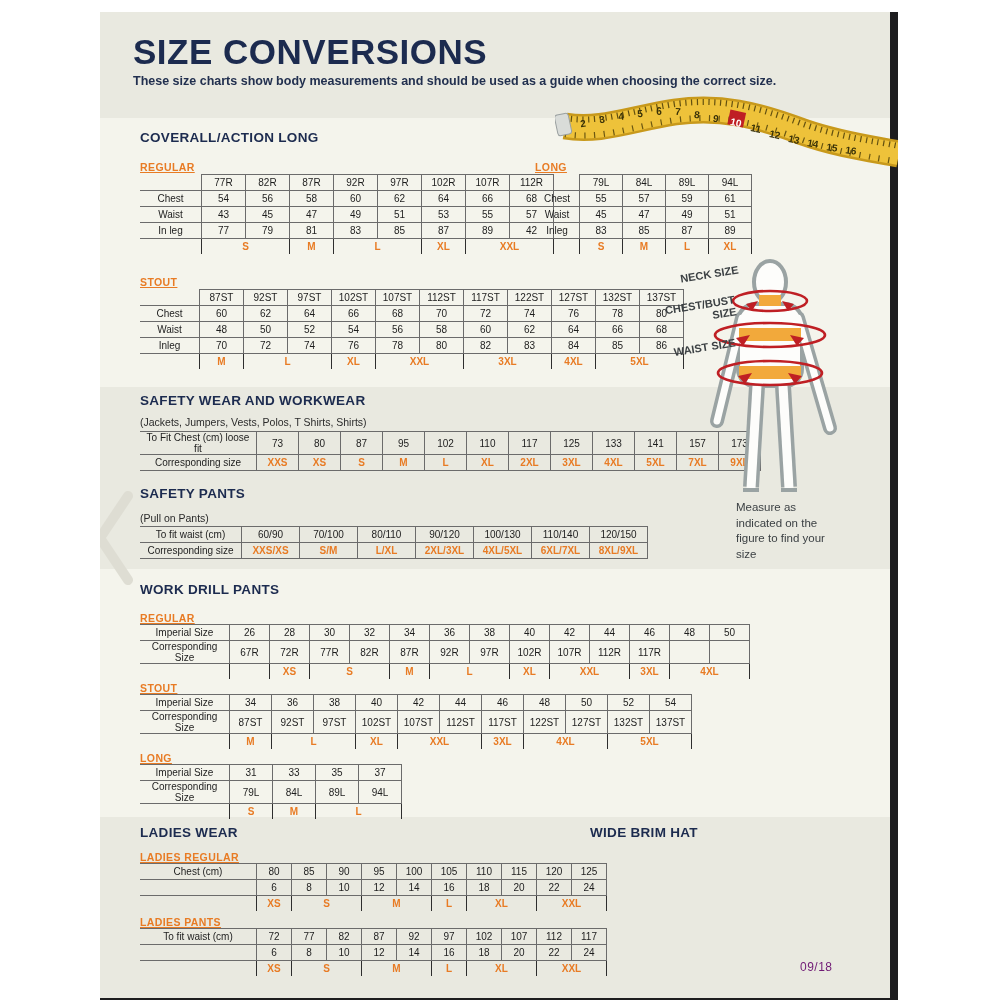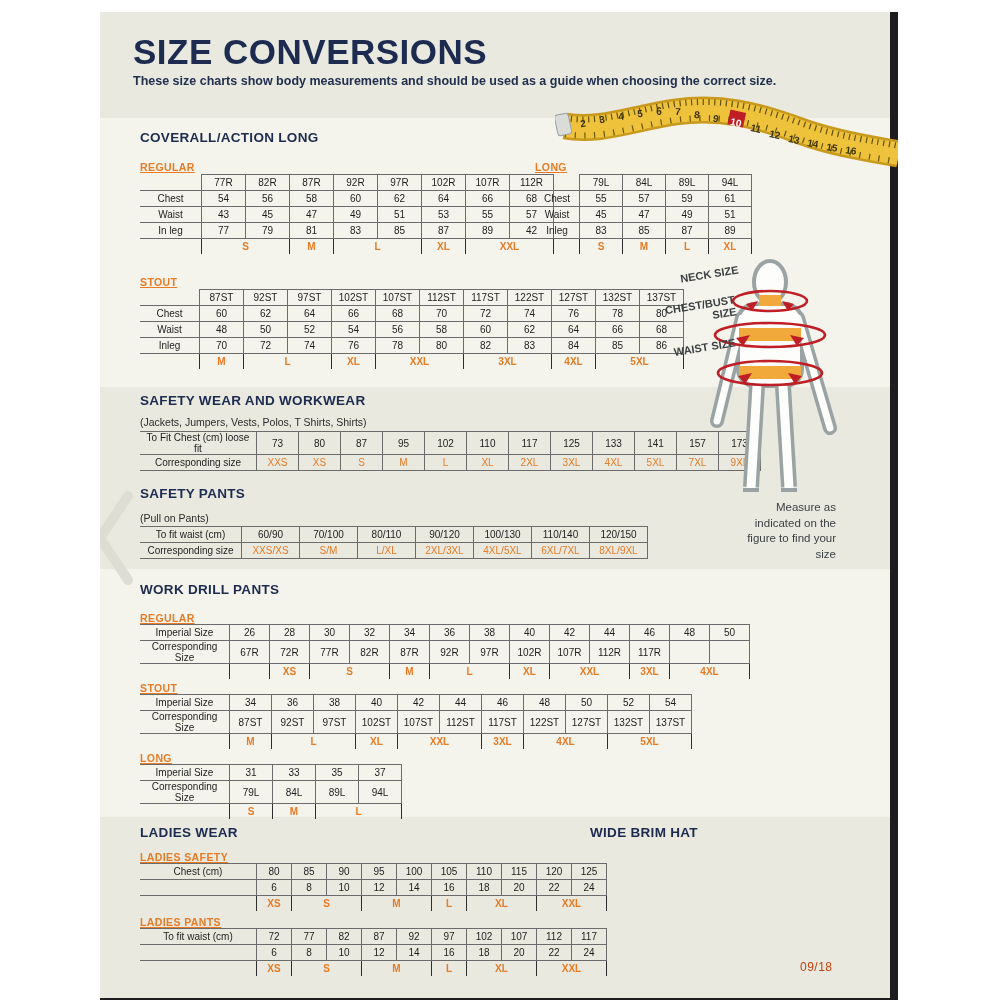--- a/index.html
+++ b/index.html
@@ -13,27 +13,27 @@
   .subtitle{font-size:12.5px;font-weight:600;color:#22304f;}
   .h-sec{font-size:13.5px;font-weight:700;letter-spacing:.3px;color:#1c2b4f;}
   .h-sub{font-size:10.5px;font-weight:700;letter-spacing:.4px;color:#e87b24;text-decoration:underline;}
   .note{font-size:10.5px;color:#2b2b2b;}
   .sz{border-collapse:collapse;font-size:10px;color:#1d1d1d;z-index:2;position:relative;}
   .sz td{border:1px solid #6b6b6b;text-align:center;height:15px;min-width:var(--cw);padding:0 2px;}
   .sz td.lbl{border-left:none;text-align:center;width:var(--lw);min-width:var(--lw);padding-left:2px;}
   .sz td.hlbl{border-top:none;border-left:none;}
   .sz td.glbl{border:none;}
   .sz td.gb{border-left:1.5px solid #2e2e2e;}
-  .sz td.org{color:#e87b24;font-weight:400;}
+  .sz td.org{color:#e87b24;font-weight:700;}
   .sz tr.grp td.gc{border-top:1px solid #6b6b6b;border-bottom:none;
     border-left:1.5px solid #2e2e2e;border-right:1.5px solid #2e2e2e;
     color:#e87b24;font-weight:700;height:14px;}
   .figlabel{font-size:11px;font-weight:700;color:#3c4144;transform:rotate(-9deg);z-index:3;}
-  .fignote{font-size:11.5px;color:#3c4144;line-height:1.35;z-index:3;text-align:right;}
-  .footer{font-size:12px;color:#c2410c;letter-spacing:.5px;}
+  .fignote{font-size:11.5px;color:#3c4144;line-height:1.35;z-index:3;}
+  .footer{font-size:12px;color:#701a75;letter-spacing:.5px;}
 </style>
 </head>
 <body>
 
 <div class="page">
   <div class="band" style="top:0;height:106px"></div>
   <div class="band" style="top:375px;height:182px"></div>
   <div class="band" style="top:805px;height:182px"></div>
 
   <div class="abs title" style="left:33px;top:20px">SIZE CONVERSIONS</div>
@@ -435,21 +435,21 @@
             <td class="lbl glbl"></td>
             <td class="gc" colspan="1">S</td>
             <td class="gc" colspan="1">M</td>
             <td class="gc" colspan="2">L</td>
           </tr>
         </tbody>
       </table>
     </div>
 
   <div class="abs h-sec" style="left:40px;top:813px">LADIES WEAR</div>
-  <div class="abs h-sub" style="left:40px;top:839px">LADIES SAFETY</div>
+  <div class="abs h-sub" style="left:40px;top:839px">LADIES REGULAR</div>
   <div class="abs" style="left:40px;top:851px">
       <table class="sz" style="--lw: 112px; --cw: 30px;">
         <tbody>
           <tr>
             <td class="lbl">Chest (cm)</td>
             <td class="val">80</td>
             <td class="val gb">85</td>
             <td class="val">90</td>
             <td class="val gb">95</td>
             <td class="val">100</td>

